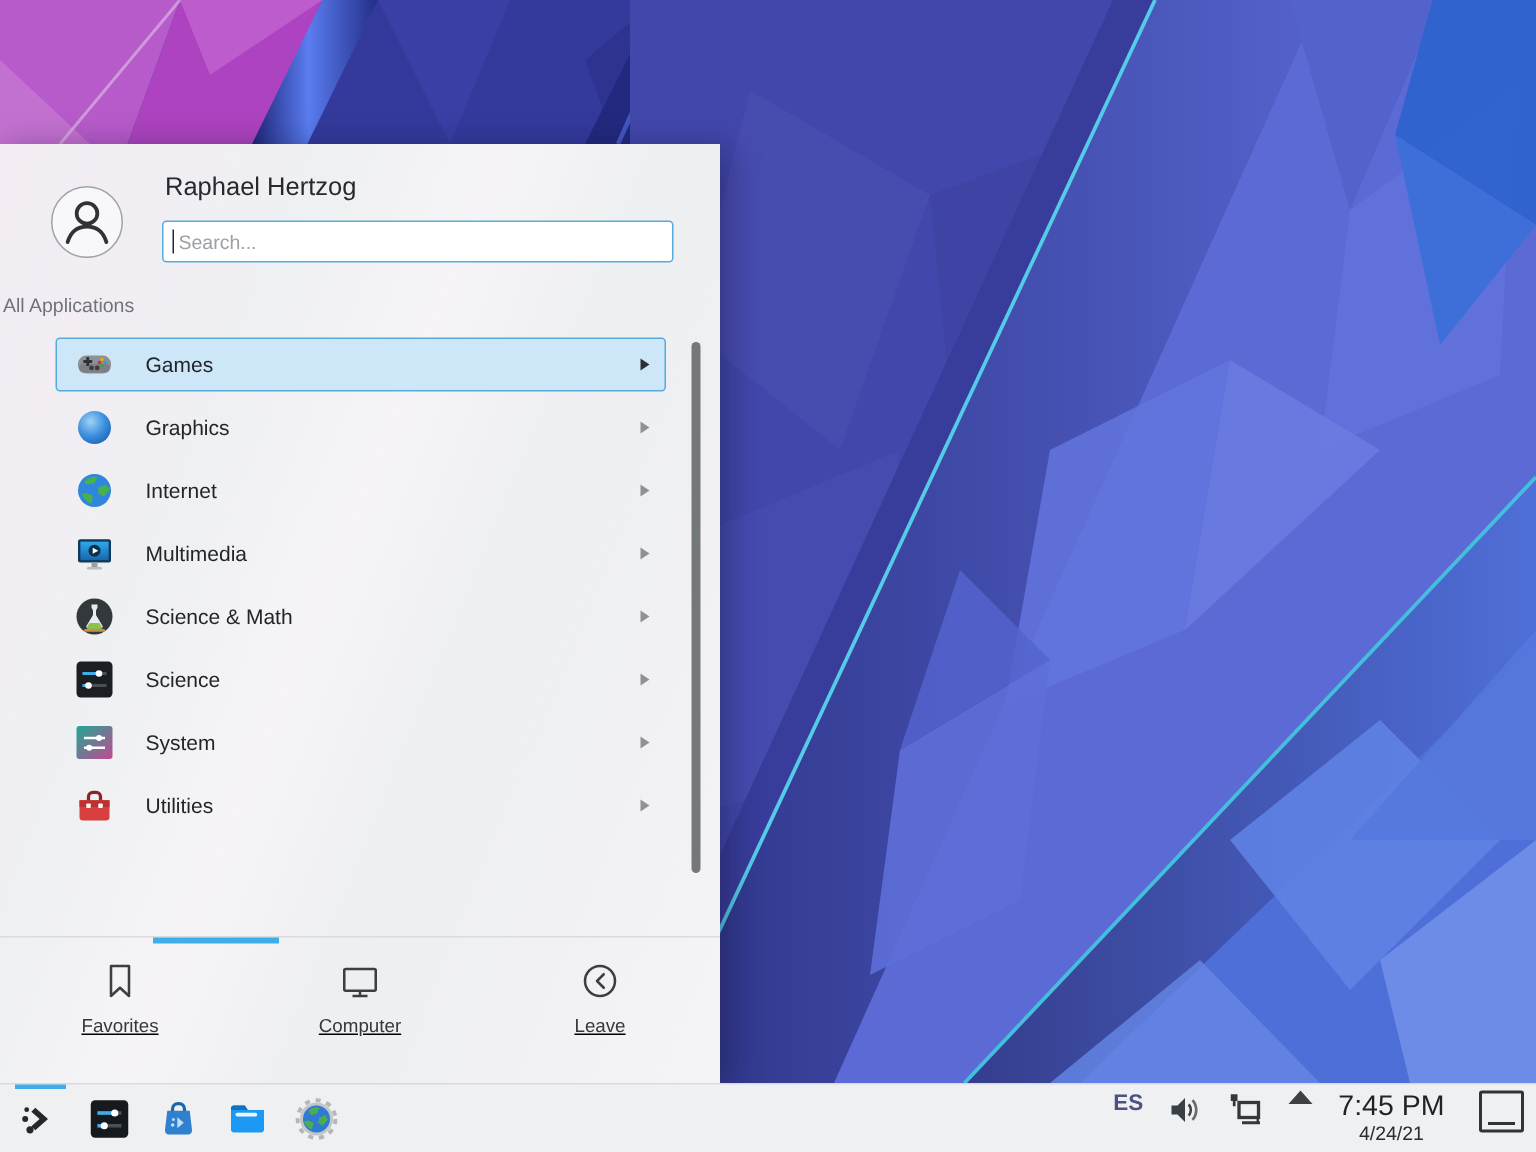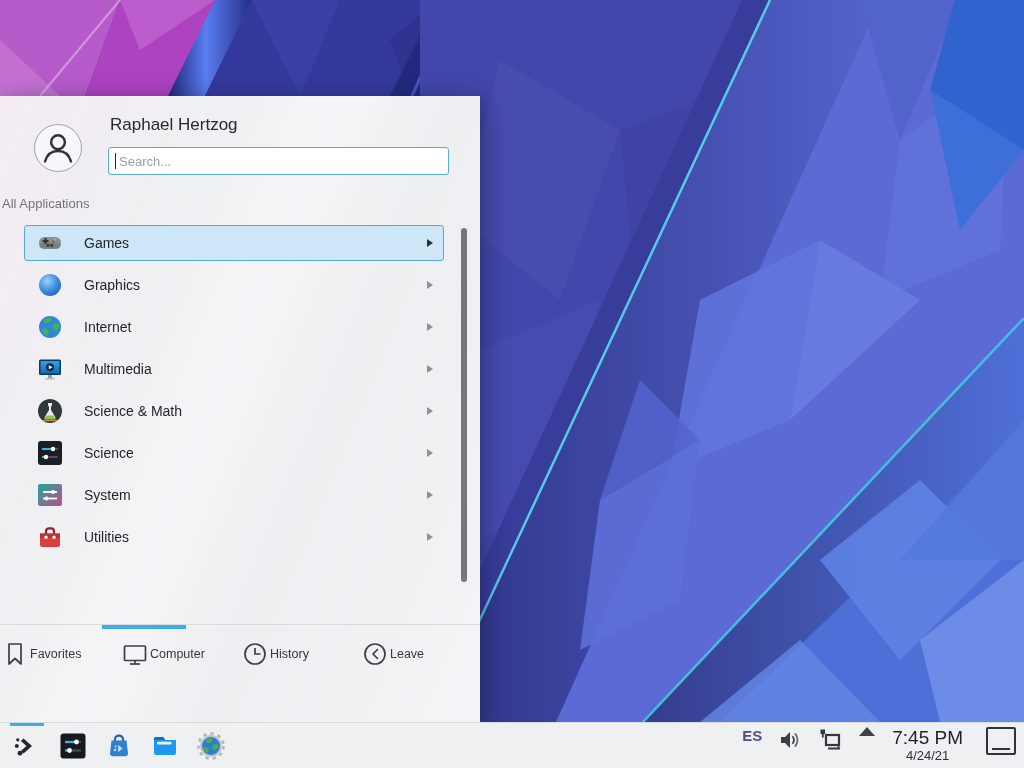--- a/index.html
+++ b/index.html
@@ -26,37 +26,37 @@
   .search-wrap { position:absolute; left:108px; top:51px; width:341px; height:28px; }
   .search-wrap input { width:100%; height:100%; border:1px solid #54acdf; border-radius:3px;
     background:#fff; font:13px "Liberation Sans", sans-serif; padding:0 8px 0 10px;
     color:var(--text-dark); outline:none; }
   .search-wrap input::placeholder { color:#9ba0a5; opacity:1; }
   .text-caret { position:absolute; left:7px; top:6px; width:1px; height:16px; background:#26292c; }
   .section-label { position:absolute; left:2px; top:100px; font-size:13px; color:var(--text-muted); }
 
   .list { position:absolute; left:0; top:126px; width:100%; height:402px; overflow:hidden; }
   .item { height:42px; padding:3px 0; }
-  .item-inner { margin:0 36px 0 24px; height:36px; border:1px solid transparent; border-radius:3px;
+  .item-inner { margin:0 36px 0 37px; height:36px; border:1px solid transparent; border-radius:3px;
     display:flex; align-items:center; position:relative; }
   .item.selected .item-inner { background:var(--selection-fill); border-color:var(--selection-border); }
   .icon28 { width:28px; height:28px; margin-left:11px; flex:0 0 28px; }
   .item-label { margin-left:20px; font-size:14px; color:var(--text-dark); }
   .arrow { position:absolute; right:10px; top:50%; margin-top:-4.5px; width:0; height:0;
     border-left:6px solid #8e9295; border-top:4.5px solid transparent; border-bottom:4.5px solid transparent; }
   .item.selected .arrow { border-left-color:#2d3134; }
 
   .scrollbar { position:absolute; right:13px; top:132px; width:6px; height:354px;
     border-radius:3px; background:#75787b; }
 
   .divider { position:absolute; left:0; top:528px; width:100%; height:1px; background:#d9dbdd; }
   .tab-indicator { position:absolute; left:102px; top:529px; width:84px; height:4px;
     background:var(--accent); }
   .tabs { position:absolute; left:0; top:529px; width:100%; height:97px; display:flex; }
-  .tab { flex:1 1 0; display:flex; flex-direction:row; padding-top:14px; }
+  .tab { flex:1 1 0; display:flex; flex-direction:column; align-items:center; padding-top:14px;text-decoration:underline; }
   .tab svg { width:30px; height:30px; }
   .tab-label { margin-top:8px; font-size:12.5px; color:#34383c; }
 
   
   .taskbar { position:absolute; left:0; bottom:0; width:1024px; height:46px;
     background:var(--panel-bg); border-top:1px solid #d8dadb; display:flex; align-items:center; }
   .task-icons { display:flex; align-items:center; gap:16px; padding-left:12px; }
   .task-btn { width:30px; height:30px; position:relative; }
   .task-btn svg { width:30px; height:30px; display:block; }
   .task-btn.active::before { content:""; position:absolute; left:-2px; top:-8px; width:34px; height:3px;
@@ -310,27 +310,20 @@
         <svg viewBox="0 0 30 30" fill="none" stroke="#3b3f43" stroke-width="1.7">
           <rect x="4.5" y="7" width="21" height="14.5" rx="1"></rect>
           <line x1="15" y1="21.5" x2="15" y2="24.5"></line>
             <line x1="10" y1="25" x2="20" y2="25"></line>
         </svg>
         <span class="tab-label">Computer</span>
       </div>
       <div class="tab">
         <svg viewBox="0 0 30 30" fill="none" stroke="#3b3f43" stroke-width="1.7">
           <circle cx="15" cy="15" r="10"></circle>
-            <path d="M15 9v6h5.5"></path>
-        </svg>
-        <span class="tab-label">History</span>
-      </div>
-      <div class="tab">
-        <svg viewBox="0 0 30 30" fill="none" stroke="#3b3f43" stroke-width="1.7">
-          <circle cx="15" cy="15" r="10"></circle>
             <path d="M17.5 10.5L13 15l4.5 4.5" stroke-linecap="round" stroke-linejoin="round"></path>
         </svg>
         <span class="tab-label">Leave</span>
       </div>
     </div>
   </div>
 
   <div class="taskbar">
     <div class="task-icons">
       <div class="task-btn active">

